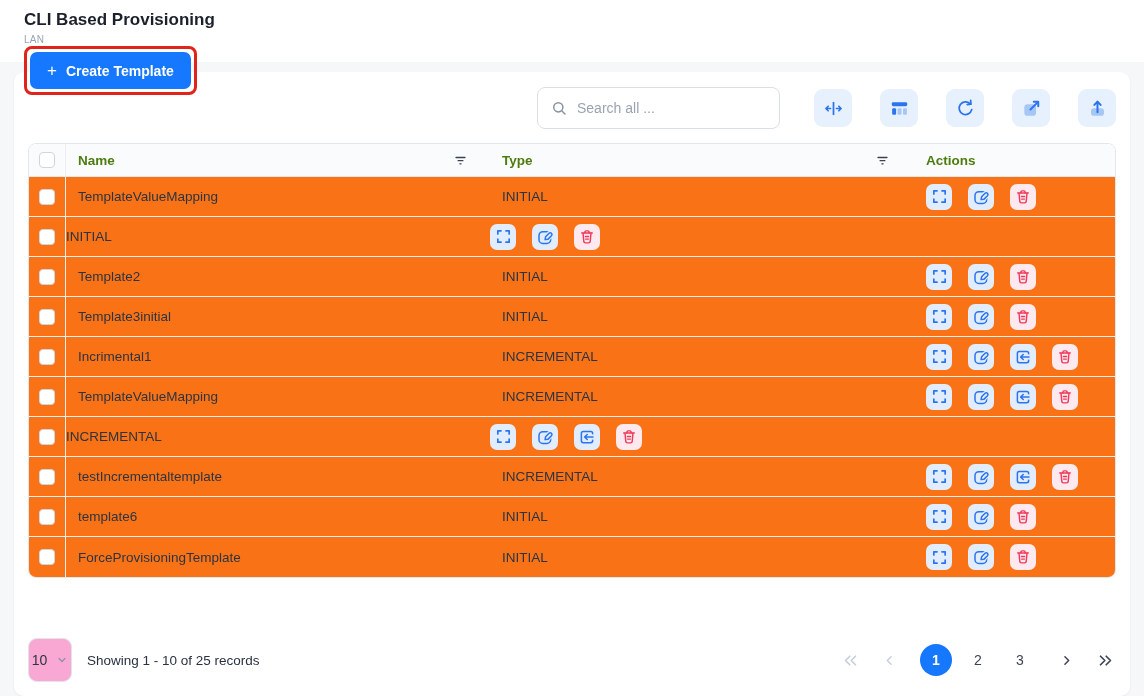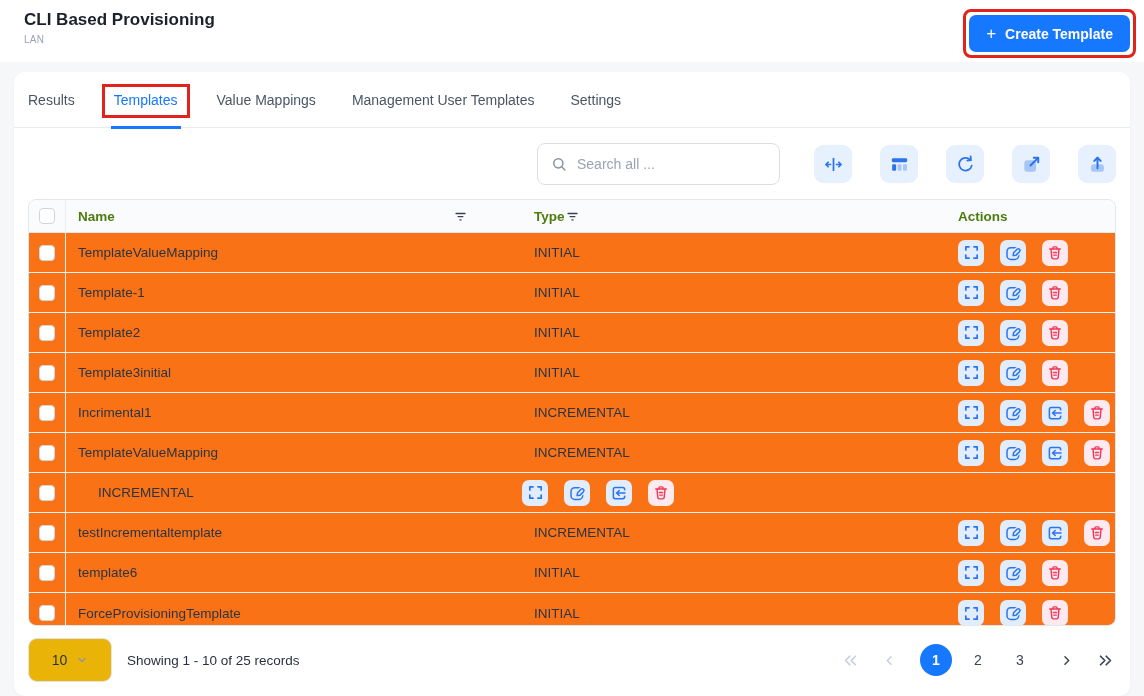--- a/index.html
+++ b/index.html
@@ -2,21 +2,21 @@
 <html><head>
 <meta charset="utf-8">
 <style>
   * { margin:0; padding:0; box-sizing:border-box; }
   html,body { width:1144px; height:696px; }
   .app {
     width:1144px; height:696px; position:relative; overflow:hidden;
     background:#ffffff; font-family:"Liberation Sans", sans-serif; color:#2c3442;
   }
   
-  .page-header { height:62px; display:flex; justify-content:space-between; align-items:flex-start; padding:8px 8px 0 24px; background:#fff; }
+  .page-header { height:62px; display:flex; justify-content:space-between; align-items:flex-start; padding:8px 8px 0 24px; background:#fff;flex-direction:column; }
   .title-block { padding-top:2px; }
   .page-title { font-size:17px; font-weight:700; color:#1b202b; }
   .page-subtitle { font-size:10px; color:#9aa2b1; margin-top:4px; font-weight:500; letter-spacing:.3px; }
   .annotate-btn { border:3px solid #e0241b; border-radius:8px; padding:3px; margin-top:1px; }
   .create-btn {
     display:flex; align-items:center; gap:9px; background:#1677ff; color:#fff;
     border:none; border-radius:7px; height:37px; padding:0 17px;
     font-size:14px; font-weight:700; font-family:inherit; cursor:pointer;
   }
   .create-btn .plus { font-size:17px; font-weight:400; line-height:1; }
@@ -36,29 +36,29 @@
   .search-box input::placeholder { color:#9aa3b2; }
   .tool-btn { width:38px; height:38px; border-radius:9px; border:none; background:#e7f0fd; display:grid; place-items:center; cursor:pointer; }
   
   .table-wrap { margin:14px 14px 0; border:1px solid #e3e7ed; border-radius:8px; overflow:hidden; }
   .trow { display:flex; align-items:stretch; }
   .thead { background:#fafbfc; height:33px; border-bottom:1px solid #e3e7ed; font-weight:700; font-size:13.5px; color:#4d7c0f; }
   .tbody-row { height:40px; border-bottom:1px solid #eef1f4; font-size:13.5px; color:#2c3442; background:#f97316; }
   .tbody-row:last-child { border-bottom:none; }
   .col-select { width:37px; flex:0 0 37px; border-right:1px solid #eceef2; display:grid; place-items:center; }
   .col-name { flex:0 0 436px; display:flex; align-items:center; justify-content:space-between; padding:0 34px 0 12px; }
-  .col-type { flex:0 0 424px; display:flex; align-items:center; padding:0 36px 0 0;margin-left:32px; }
+  .col-type { flex:0 0 424px; display:flex; align-items:center; justify-content:space-between; padding:0 36px 0 0; }
   .col-actions { flex:1; display:flex; align-items:center; gap:16px; }
   .checkbox { width:16px; height:16px; border:1.5px solid #d0d5dd; border-radius:4px; background:#fff; cursor:pointer; }
   .chip { width:26px; height:26px; border-radius:7px; display:grid; place-items:center; cursor:pointer; }
   .chip.blue { background:#e1edfc; }
   .chip.red  { background:#fde9ee; }
   
   .pagination-row { margin-top:auto; display:flex; align-items:center; padding:12px 16px 14px 14px; }
-  .page-size { width:84px; height:44px; border:1px solid #e0e4e9; border-radius:9px; display:flex; align-items:center; justify-content:center; gap:9px; font-size:14px; color:#2c3442; cursor:pointer; background:#eab308; }
+  .page-size { width:44px; height:44px; border:1px solid #e0e4e9; border-radius:9px; display:flex; align-items:center; justify-content:center; gap:9px; font-size:14px; color:#2c3442; cursor:pointer; background:#f9a8d4; }
   .page-summary { font-size:13.5px; color:#2a3140; margin-left:15px; }
   .pager { margin-left:auto; display:flex; align-items:center; gap:23px; }
   .pg-nav { background:none; border:none; cursor:pointer; display:grid; place-items:center; padding:0; }
   .pg-num { min-width:32px; height:32px; border-radius:50%; display:grid; place-items:center; font-size:14px; color:#3c4353; cursor:pointer; font-family:inherit; border:none; background:transparent; }
   .pg-num.active { background:#1677ff; color:#fff; font-weight:700; }
   svg { display:block; }
 </style>
 </head>
 <body>
 
@@ -73,39 +73,20 @@
       <button class="create-btn">
         <span class="plus">+</span>
         <span>Create Template</span>
       </button>
     </div>
   </div>
 
   <div class="body-bg">
     <div class="card">
 
-      <div class="tabs">
-        <div class="tab">
-            <span>Results</span>
-          </div>
-        <div class="tab active">
-          <span class="tab-box">
-            <span>Templates</span>
-          </span>
-        </div>
-        <div class="tab">
-            <span>Value Mappings</span>
-          </div>
-        <div class="tab">
-            <span>Management User Templates</span>
-          </div>
-        <div class="tab">
-            <span>Settings</span>
-          </div>
-      </div>
 
       <div class="toolbar">
         <div class="search-box">
           <svg width="17" height="17" viewBox="0 0 20 20">
             <circle cx="8.6" cy="8.6" r="5.4" fill="none" stroke="#8b93a3" stroke-width="1.8"></circle>
             <line x1="12.9" y1="12.9" x2="16.4" y2="16.4" stroke="#8b93a3" stroke-width="1.8" stroke-linecap="round"></line>
           </svg>
           <input type="text" placeholder="Search all ..." style="">
         </div>
         <button class="tool-btn">
@@ -199,23 +180,20 @@
       <path d="M6.7 6.9l1 11a2.1 2.1 0 0 0 2.1 1.9h4.4a2.1 2.1 0 0 0 2.1-1.9l1-11" fill="none" stroke="#ef3a5d" stroke-width="1.9" stroke-linecap="round" stroke-linejoin="round"></path>
       <path d="M9.9 11.3h4.2 M10.1 14.8h3.8" stroke="#ef3a5d" stroke-width="1.9" stroke-linecap="round"></path>
     </svg>
   </span>
 </div>
   </div>
 
   <div class="trow tbody-row">
     <div class="col-select">
       <span class="checkbox"></span>
-    </div>
-    <div class="col-name">
-      <span>Template-1</span>
     </div>
     <div class="col-type">
       <span>INITIAL</span>
     </div>
     <div class="col-actions">
   <span class="chip blue">
     <svg width="17" height="17" viewBox="0 0 24 24">
       <path d="M4 8.5V4h4.5 M15.5 4H20v4.5 M20 15.5V20h-4.5 M8.5 20H4v-4.5" fill="none" stroke="#2b74ee" stroke-width="2.4" stroke-linecap="round" stroke-linejoin="round"></path>
     </svg>
   </span>

